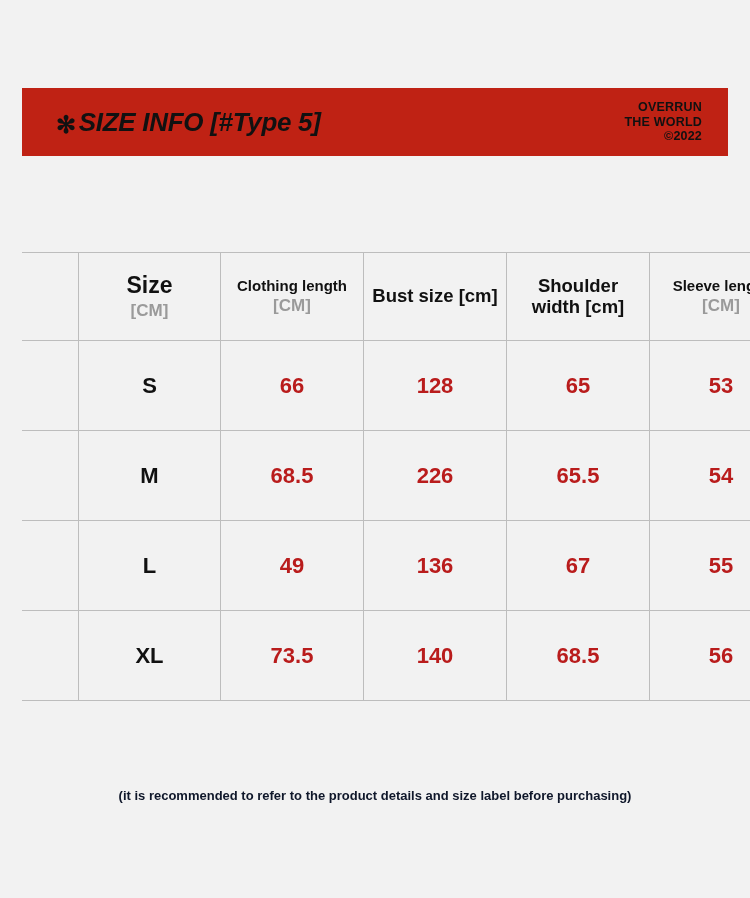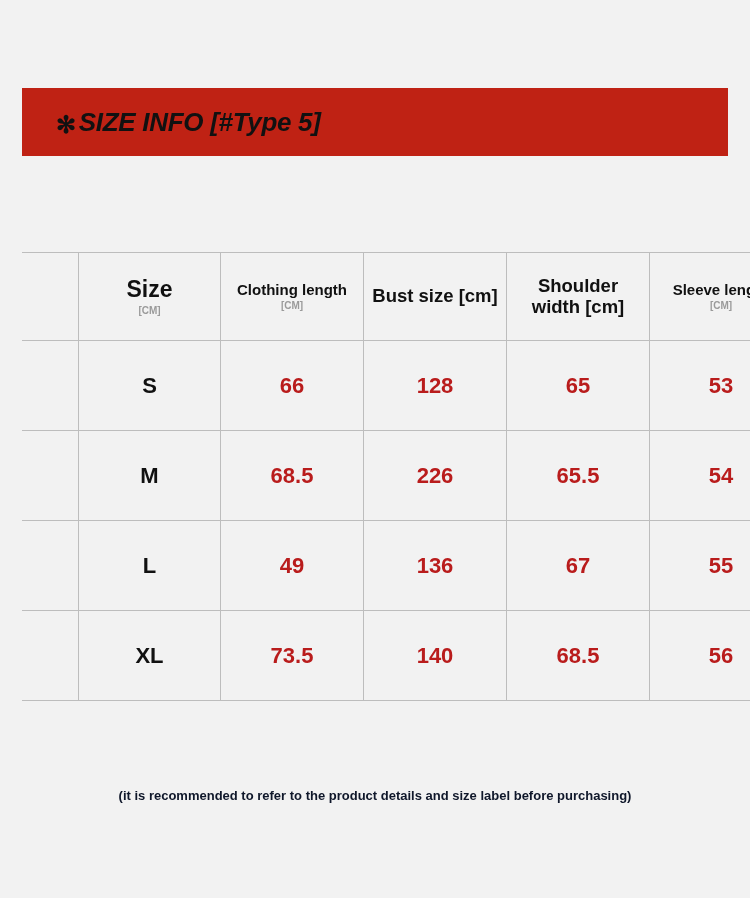--- a/index.html
+++ b/index.html
@@ -107,21 +107,21 @@
   .hcell {
     line-height: 1.12;
   }
   .hcell .h-main {
     font-weight: bold;
     color: #111111;
     display: block;
   }
   .hcell .h-unit {
     display: block;
-    font-size: 10px;
+    font-size: 17px;
     font-weight: bold;
     color: #9a9a9a;
     margin-top: 2px;
   }
   .h-size .h-main { font-size: 23px; }
   .h-two .h-main  { font-size: 15px; }
   .h-big .h-main  { font-size: 18.5px; }
 
   .cell-size {
     font-size: 22px;
@@ -160,20 +160,25 @@
 </head>
 <body>
 
 <div class="page">
 
   <div class="banner">
     <div class="banner-title">
       <span class="asterisk">✻</span>
       <span>SIZE INFO [#Type 5]</span>
     </div>
+    <div class="banner-brand">
+      <div>OVERRUN</div>
+      <div>THE WORLD</div>
+      <div>©2022</div>
+    </div>
   </div>
 
   <div class="table-wrap">
     <table class="size-table">
       <thead>
         <tr>
           <th class="edge" style="width:40px"></th>
           <th style="width:125px">
             <div class="hcell h-size">
               <span class="h-main">Size</span>

